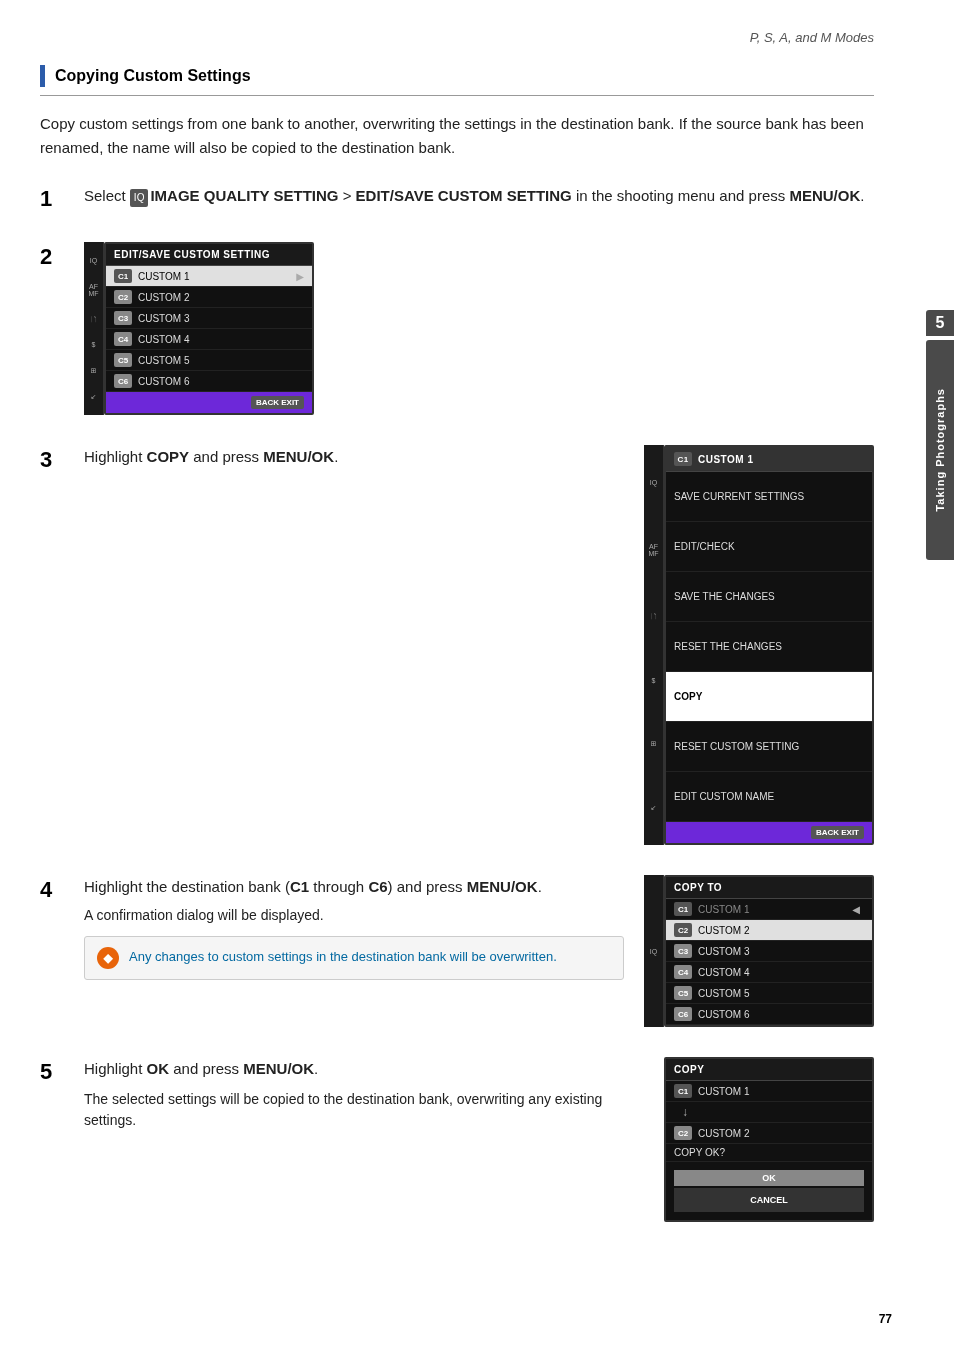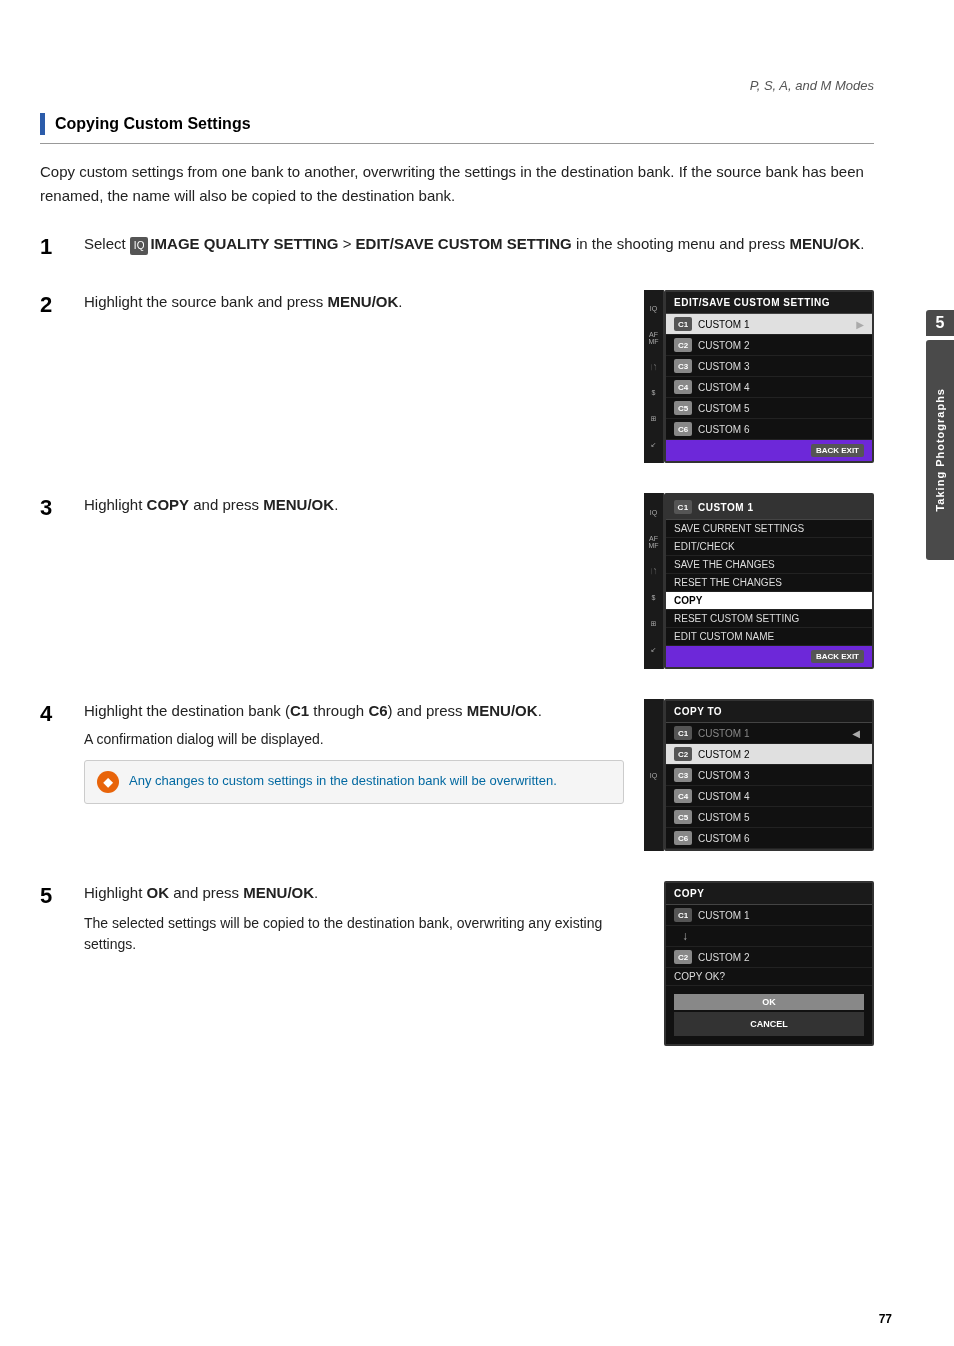--- a/index.html
+++ b/index.html
@@ -53,21 +53,20 @@
       color: #fff;
       background: #4a4a4a;
       padding: 4px 0;
       border-radius: 3px 0 0 0;
     }
 
     .main-content {
       flex: 1;
       padding: 30px 50px 30px 40px;
       padding-right: 80px;
-      margin-top: 48px;
     }
 
     
     .mode-indicator {
       text-align: right;
       font-size: 13px;
       color: #555;
       margin-bottom: 20px;
       font-style: italic;
     }
@@ -269,21 +268,21 @@
       right: 62px;
       font-size: 12px;
       font-weight: bold;
       color: #000;
     }
 
     
     .camera-ui-row-plain {
       display: flex;
       align-items: center;
-      padding: 3px 8px;
+      padding: 19px 8px;
       color: #ddd;
       font-size: 10px;
       border-bottom: 1px solid #222;
     }
 
     .camera-ui-row-plain.copy-highlighted {
       background: #fff;
       color: #000;
     }
     .arrow-indicator {
@@ -378,25 +377,20 @@
           <p class="step-text">
             Select <span style="display:inline-flex;align-items:center;background:#555;color:#fff;font-size:10px;padding:1px 4px;border-radius:2px;margin-right:2px;">IQ</span><strong>IMAGE QUALITY SETTING</strong> &gt; <strong>EDIT/SAVE CUSTOM SETTING</strong> in the shooting menu and press <strong>MENU/OK</strong>.
           </p>
         </div>
       </div>
 
       <div class="step">
         <div class="step-number">2</div>
         <div class="step-content">
           <div class="step-row">
-            <div class="step-text-block">
-              <p class="step-text">
-                Highlight the source bank and press <strong>MENU/OK</strong>.
-              </p>
-            </div>
 
             <div class="camera-wrapper">
               <div class="camera-icons-left">
                 <span class="camera-icon-sym">IQ</span>
                 <span class="camera-icon-sym">AF<br>MF</span>
                 <span class="camera-icon-sym">🗋</span>
                 <span class="camera-icon-sym">$</span>
                 <span class="camera-icon-sym">⊞</span>
                 <span class="camera-icon-sym">↙</span>
               </div>

